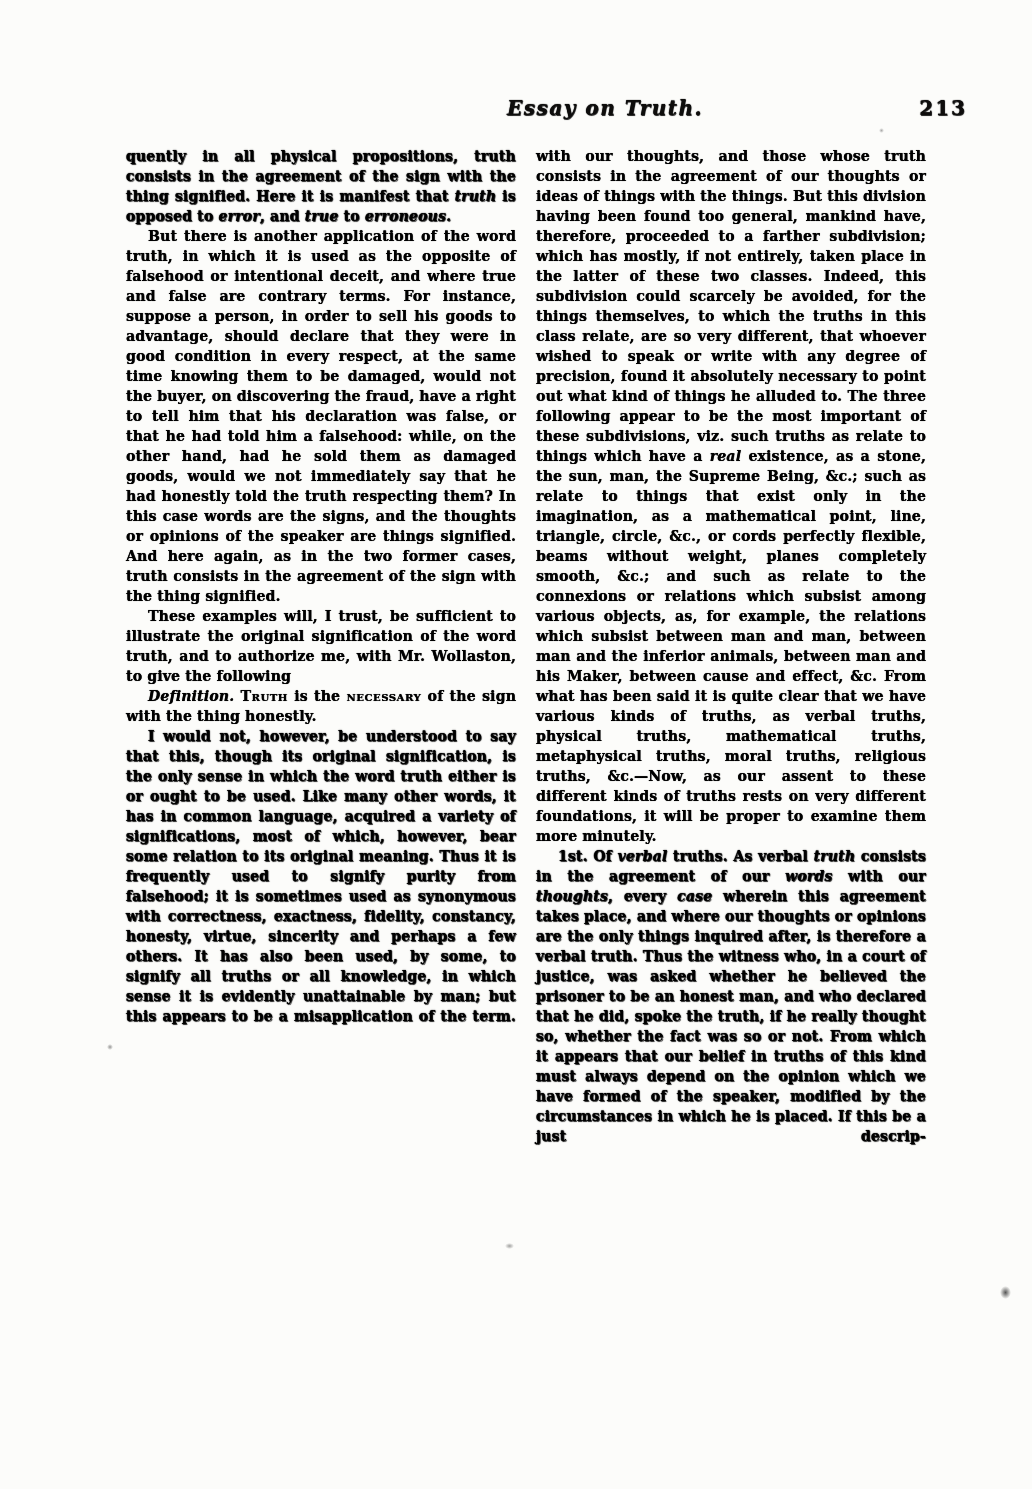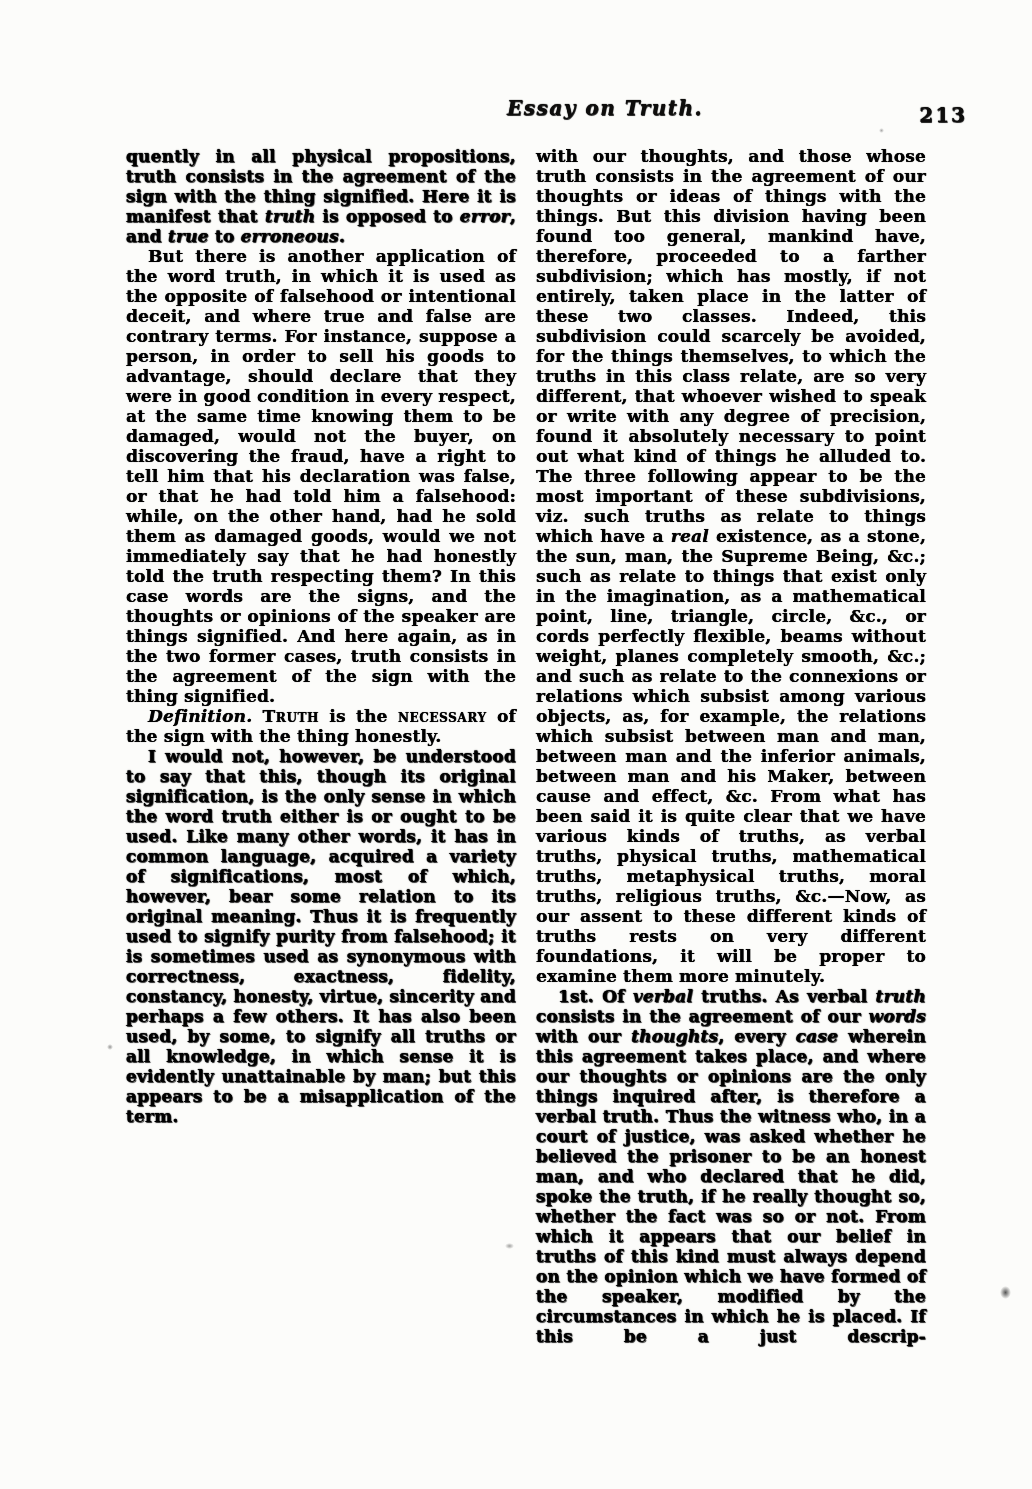--- a/index.html
+++ b/index.html
@@ -24,38 +24,38 @@
   .running-title {
     position: absolute; left: 254px; width: 450px;
     text-align: center;
     font-size: 20px;
     font-style: italic;
     letter-spacing: 1.5px;
     text-shadow: 0 0 1.1px #000, .6px .6px .7px rgba(0,0,0,.85);
     filter: blur(.25px);
   }
   .page-number {
-    position: absolute; right: 0; top: 7px;
+    position: absolute; right: 0; top: 0;
     font-size: 20px;
     letter-spacing: 2px;
     text-shadow: 0 0 1.1px #000, .6px .6px .7px rgba(0,0,0,.85);
     filter: blur(.2px);
   }
 
   
   .columns {
     position: absolute;
     top: 146px; left: 126px; width: 800px;
     display: flex;
     gap: 20px;
     filter: contrast(1.12);
   }
   .col {
     width: 390px;
-    font-size: 17px;
+    font-size: 14px;
     line-height: 20px;
     font-weight: bold;
     text-align: justify;
     letter-spacing: .2px;
     hyphens: auto;
     -webkit-hyphens: auto;
   }
   .col p {
     margin: 0;
     text-shadow: 0 0 .7px rgba(0,0,0,.9), .4px .4px .5px rgba(0,0,0,.55);
@@ -93,20 +93,21 @@
 
   <div class="page-header">
     <span class="running-title">Essay on Truth.</span>
     <span class="page-number">213</span>
   </div>
 
   <div class="columns">
     <div class="col col-left">
         <p><span>quently in all physical propositions, truth consists in the agreement of the sign with the thing signified. Here it is manifest that </span><span class="it">truth</span><span> is opposed to </span><span class="it">error</span><span>, and </span><span class="it">true</span><span> to </span><span class="it">erroneous.</span></p>
         <p class="indent"><span>But there is another application of the word truth, in which it is used as the opposite of falsehood or intentional deceit, and where true and false are contrary terms. For instance, suppose a person, in order to sell his goods to advantage, should declare that they were in good condition in every respect, at the same time knowing them to be damaged, would not the buyer, on discovering the fraud, have a right to tell him that his declaration was false, or that he had told him a falsehood: while, on the other hand, had he sold them as damaged goods, would we not immediately say that he had honestly told the truth respecting them? In this case words are the signs, and the thoughts or opinions of the speaker are things signified. And here again, as in the two former cases, truth consists in the agreement of the sign with the thing signified.</span></p>
+        <p class="indent"><span>These examples will, I trust, be sufficient to illustrate the original signification of the word truth, and to authorize me, with Mr. Wollaston, to give the following</span></p>
         <p class="indent"><span class="it">Definition.</span><span> </span><span class="sc">Truth</span><span> is the </span><span class="sc">necessary</span><span> of the sign with the thing honestly.</span></p>
         <p class="indent"><span>I would not, however, be understood to say that this, though its original signification, is the only sense in which the word truth either is or ought to be used. Like many other words, it has in common language, acquired a variety of significations, most of which, however, bear some relation to its original meaning. Thus it is frequently used to signify purity from falsehood; it is sometimes used as synonymous with correctness, exactness, fidelity, constancy, honesty, virtue, sincerity and perhaps a few others. It has also been used, by some, to signify all truths or all knowledge, in which sense it is evidently unattainable by man; but this appears to be a misapplication of the term.</span></p>
       </div>
     <div class="col col-right">
         <p><span>with our thoughts, and those whose truth consists in the agreement of our thoughts or ideas of things with the things. But this division having been found too general, mankind have, therefore, proceeded to a farther subdivision; which has mostly, if not entirely, taken place in the latter of these two classes. Indeed, this subdivision could scarcely be avoided, for the things themselves, to which the truths in this class relate, are so very different, that whoever wished to speak or write with any degree of precision, found it absolutely necessary to point out what kind of things he alluded to. The three following appear to be the most important of these subdivisions, viz. such truths as relate to things which have a </span><span class="it">real</span><span> existence, as a stone, the sun, man, the Supreme Being, &amp;c.; such as relate to things that exist only in the imagination, as a mathematical point, line, triangle, circle, &amp;c., or cords perfectly flexible, beams without weight, planes completely smooth, &amp;c.; and such as relate to the connexions or relations which subsist among various objects, as, for example, the relations which subsist between man and man, between man and the inferior animals, between man and his Maker, between cause and effect, &amp;c. From what has been said it is quite clear that we have various kinds of truths, as verbal truths, physical truths, mathematical truths, metaphysical truths, moral truths, religious truths, &amp;c.—Now, as our assent to these different kinds of truths rests on very different foundations, it will be proper to examine them more minutely.</span></p>
         <p class="indent"><span>1st. Of </span><span class="it">verbal</span><span> truths. As verbal </span><span class="it">truth</span><span> consists in the agreement of our </span><span class="it">words</span><span> with our </span><span class="it">thoughts</span><span>, every </span><span class="it">case</span><span> wherein this agreement takes place, and where our thoughts or opinions are the only things inquired after, is therefore a verbal truth. Thus the witness who, in a court of justice, was asked whether he believed the prisoner to be an honest man, and who declared that he did, spoke the truth, if he really thought so, whether the fact was so or not. From which it appears that our belief in truths of this kind must always depend on the opinion which we have formed of the speaker, modified by the circumstances in which he is placed. If this be a just descrip-</span></p>
       </div>
   </div>
 
   <div class="speck speck-1"></div>

